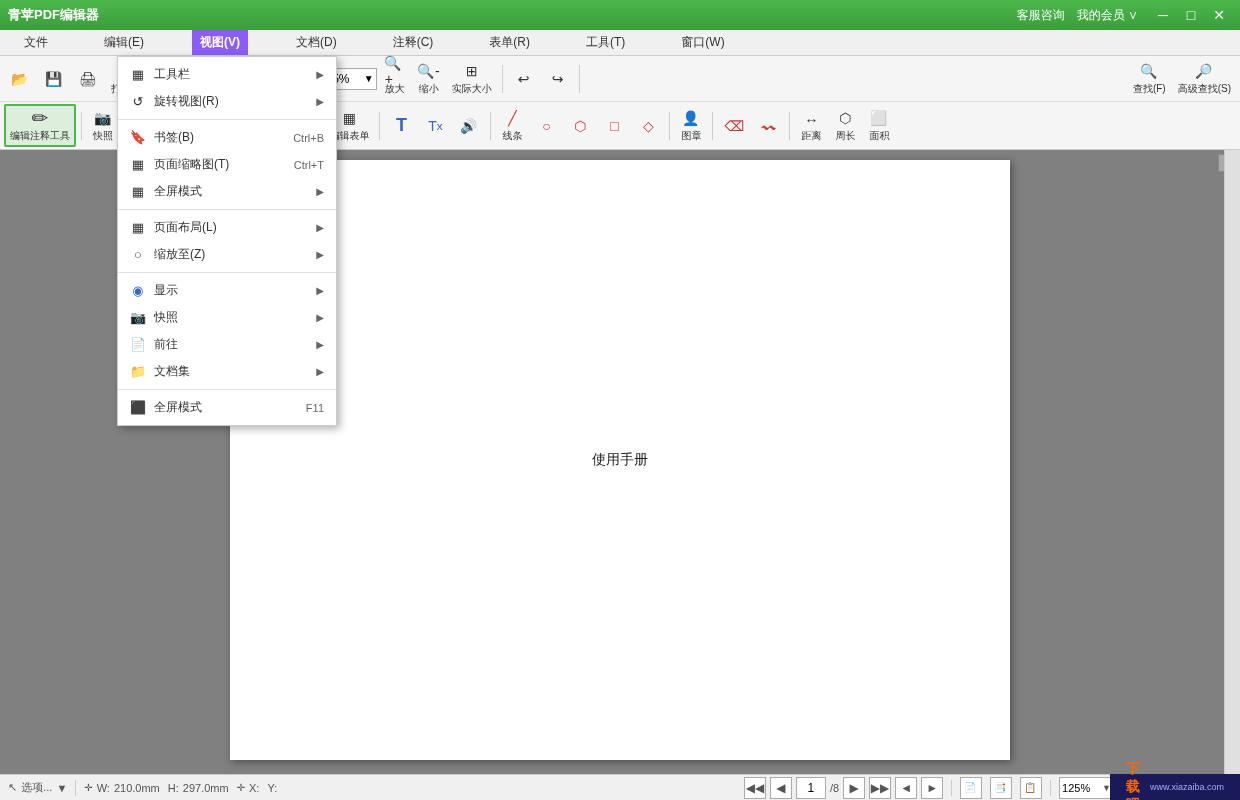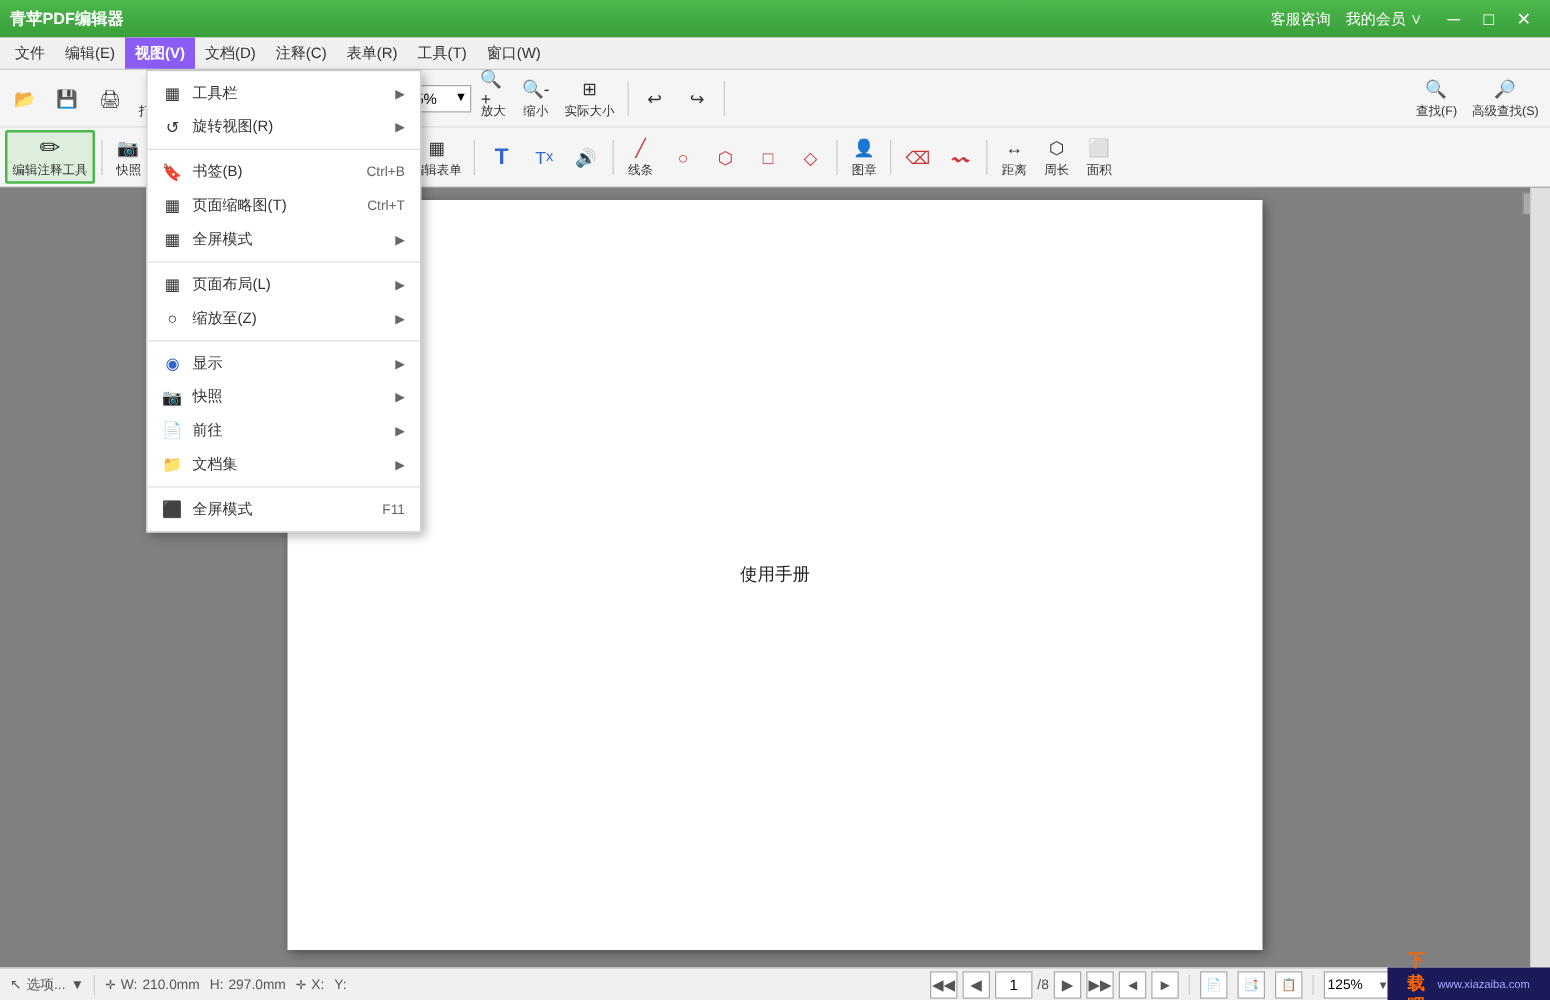--- a/index.html
+++ b/index.html
@@ -13,22 +13,23 @@
     }
     #titlebar .title { font-size: 13px; font-weight: bold; }
     #titlebar .title-right { display: flex; align-items: center; gap: 12px; }
     #titlebar .title-right span { font-size: 12px; cursor: pointer; }
     #titlebar .win-btns { display: flex; gap: 2px; }
     #titlebar .win-btn { width: 26px; height: 20px; display: flex; align-items: center; justify-content: center; cursor: pointer; font-size: 14px; color: white; }
 
     
     #menubar {
       width: 100%; height: 26px; background: #f0f0f0;
-      display: flex; align-items: center; padding: 0 4px;
+      display: flex; align-items: center; padding: 0 16px;
       border-bottom: 1px solid #ccc;
+      gap: 40px;
     }
     .menu-item {
       padding: 3px 8px; cursor: pointer; font-size: 12px; color: #333;
       white-space: nowrap; height: 100%; display: flex; align-items: center;
     }
     .menu-item:hover, .menu-item.active { background: #8b5cf6; color: white; font-weight: bold; }
 
     
     #toolbar-area {
       width: 100%; background: #f5f5f5;

